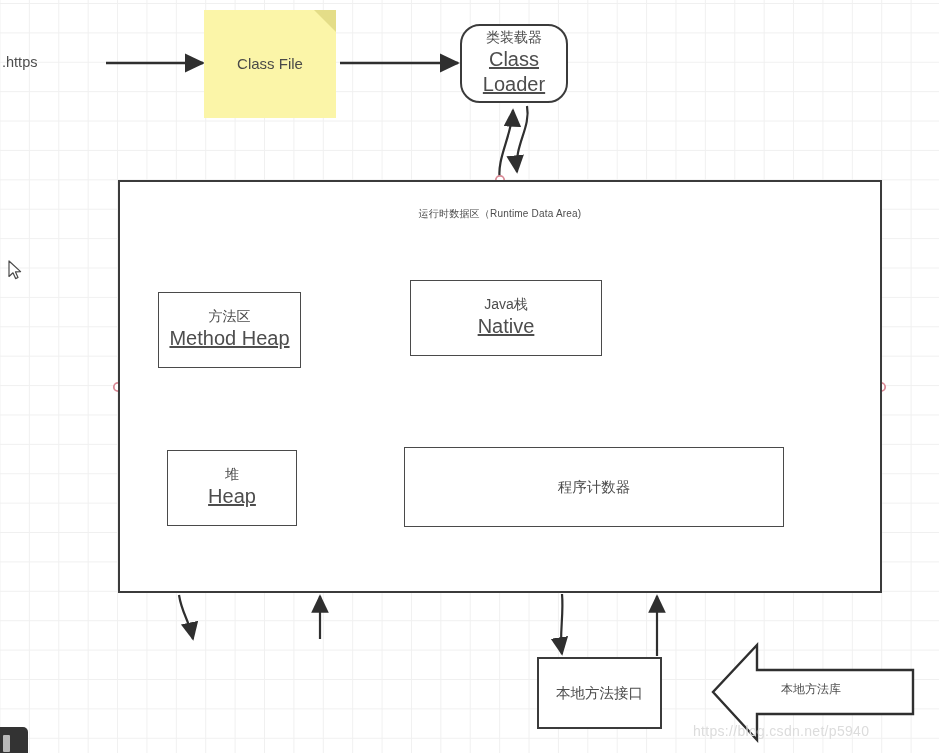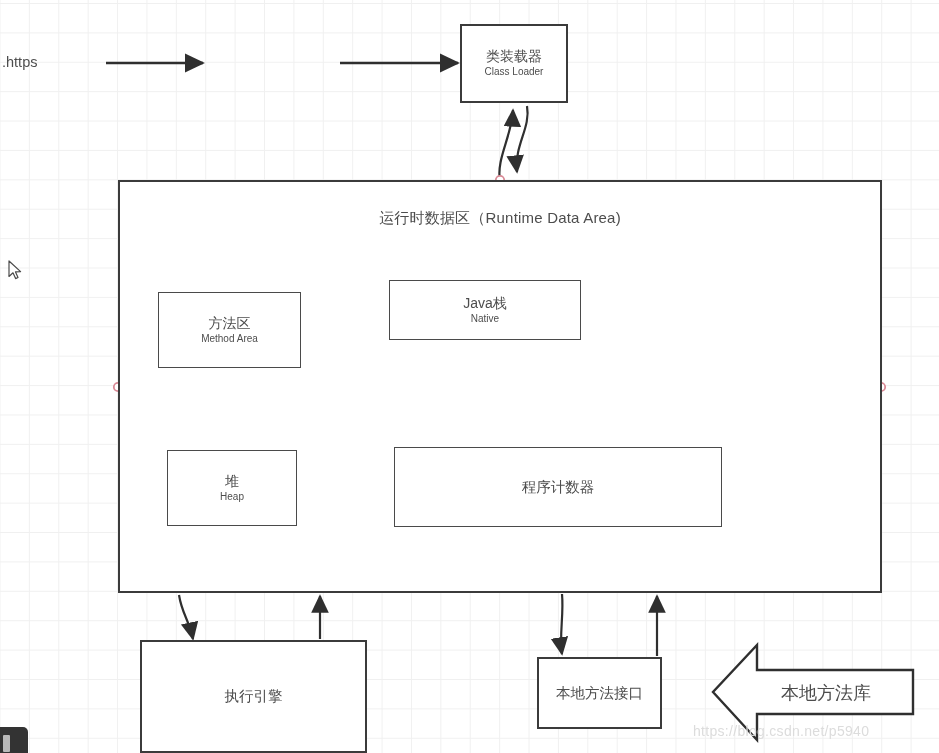--- a/index.html
+++ b/index.html
@@ -43,34 +43,34 @@
   }
   .box {
     border: 2px solid #3b3b3b;
     background: #ffffff;
   }
   .box-thin {
     border: 1.6px solid #4a4a4a;
     background: #ffffff;
   }
   .label-cn { font-size: 14px; }
-  .label-en { font-size: 10px; }
+  .label-en { font-size: 20px; text-decoration: underline; }
   .single { font-size: 14.5px; }
 
   
   #runtime-data-area {
     left: 118px;
     top: 180px;
     width: 764px;
     height: 413px;
     justify-content: flex-start;
   }
   #runtime-title {
     margin-top: 26px;
-    font-size: 15px;
+    font-size: 10px;
     color: #4d4d4d;
     letter-spacing: 0.2px;
   }
 
   
   #class-file-note {
     left: 204px;
     top: 10px;
     width: 132px;
     height: 108px;
@@ -86,42 +86,42 @@
     border-left: 22px solid transparent;
     border-top: 22px solid #e4dd88;
   }
   #class-file-note .note-label {
     font-size: 15px;
     color: #4a4a48;
     position: relative;
     z-index: 2;
   }
 
-  #class-loader { left: 460px; top: 24px; width: 108px; height: 79px; }
+  #class-loader { left: 460px; top: 24px; width: 108px; height: 79px; border-radius: 20px; }
   #method-area  { left: 158px; top: 280px; width: 143px; height: 76px; margin-top: 12px; }
-  #java-stack   { left: 389px; top: 280px; width: 192px; height: 60px; }
+  #java-stack   { left: 410px; top: 280px; width: 192px; height: 76px; }
   #native-stack { left: 666px; top: 280px; width: 186px; height: 76px; }
   #heap         { left: 167px; top: 450px; width: 130px; height: 76px; }
-  #pc-register  { left: 394px; top: 447px; width: 328px; height: 80px; }
+  #pc-register  { left: 404px; top: 447px; width: 380px; height: 80px; }
   #exec-engine  { left: 140px; top: 640px; width: 227px; height: 113px; }
   #native-iface { left: 537px; top: 657px; width: 125px; height: 72px; }
 
   #java-source-label {
     position: absolute;
     left: 2px;
     top: 54px;
     font-size: 14.5px;
     color: #4d4d4d;
   }
 
   #native-lib-label {
     position: absolute;
     left: 781px;
     top: 681px;
-    font-size: 18px;
+    font-size: 12px;
     color: #4d4d4d;
     z-index: 3;
   }
 
   #watermark {
     position: absolute;
     left: 693px;
     top: 723px;
     font-size: 14px;
     color: #dcdcdc;
@@ -181,53 +181,54 @@
 
     <path d="M913,670 L757,670 L757,645 L713,692 L757,740 L757,714 L913,714 Z" fill="#ffffff" stroke="#2f2f2f" stroke-width="2.4" stroke-linejoin="miter"></path>
 
     <circle cx="500" cy="180" r="4.2" fill="#ffffff" stroke="#d98a96" stroke-width="1.8"></circle>
     <circle cx="118" cy="387" r="4.2" fill="#ffffff" stroke="#d98a96" stroke-width="1.8"></circle>
     <circle cx="881" cy="387" r="4.2" fill="#ffffff" stroke="#d98a96" stroke-width="1.8"></circle>
   </svg>
 
   <div id="java-source-label">.https</div>
 
+  <div class="node" id="class-file-note">
+    <span class="fold"></span>
+    <span class="note-label">Class File</span>
+  </div>
 
   <div class="node box" id="class-loader">
     <span class="label-cn">类装载器</span>
     <span class="label-en">Class Loader</span>
   </div>
 
   <div class="node box" id="runtime-data-area">
     <span id="runtime-title">运行时数据区（Runtime Data Area)</span>
   </div>
 
   <div class="node box-thin" id="method-area">
     <span class="label-cn">方法区</span>
-    <span class="label-en">Method Area</span>
+    <span class="label-en">Method Heap</span>
   </div>
 
   <div class="node box-thin" id="java-stack">
     <span class="label-cn">Java栈</span>
     <span class="label-en">Native</span>
   </div>
 
 
   <div class="node box-thin" id="heap">
     <span class="label-cn">堆</span>
     <span class="label-en">Heap</span>
   </div>
 
   <div class="node box-thin" id="pc-register">
     <span class="single">程序计数器</span>
   </div>
 
-  <div class="node box" id="exec-engine">
-    <span class="single">执行引擎</span>
-  </div>
 
   <div class="node box" id="native-iface">
     <span class="single">本地方法接口</span>
   </div>
 
   <div id="native-lib-label">本地方法库</div>
 
   <div id="watermark">https://blog.csdn.net/p5940</div>
 
   <div id="corner-widget">

